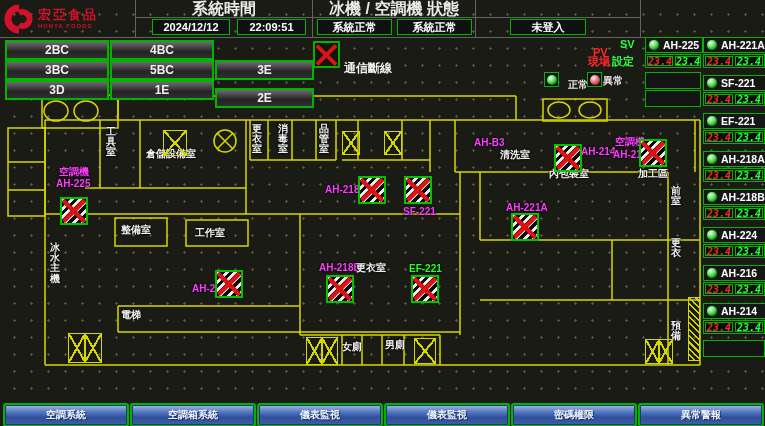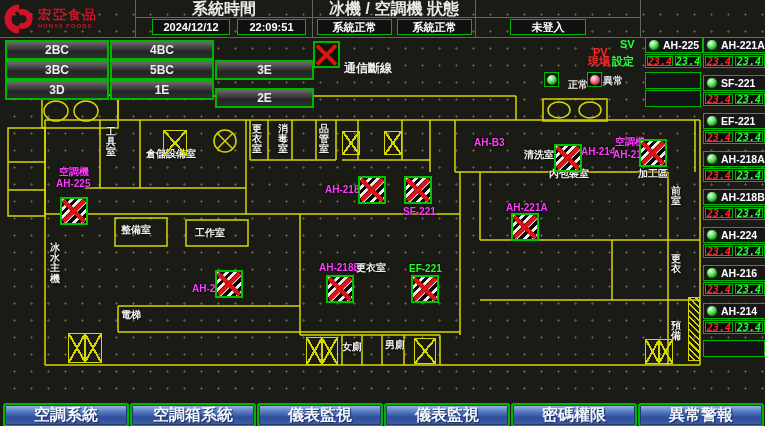--- a/index.html
+++ b/index.html
@@ -72,21 +72,21 @@
   .eq::before,.eq::after{content:"";position:absolute;left:-12%;right:-12%;top:50%;
     height:3.5px;margin-top:-1.75px;background:#e01212;box-shadow:0 0 1px #500;}
   .eq::before{transform:rotate(45deg);}
   .eq::after{transform:rotate(-45deg);}
   .stair{position:absolute;border:1.5px solid #d6d600;background:
     linear-gradient(to top right,transparent calc(50% - 1px),#d6d600 calc(50% - 1px) calc(50% + 1px),transparent calc(50% + 1px)),
     linear-gradient(to bottom right,transparent calc(50% - 1px),#d6d600 calc(50% - 1px) calc(50% + 1px),transparent calc(50% + 1px));}
   .hatchv{position:absolute;border:1px solid #d6d600;
     background:repeating-linear-gradient(45deg,transparent 0 3px,#d6d600 3px 4.5px);}
   
-  .navbtn{position:absolute;top:403px;height:20px;width:122px;font-size:16px;}
+  .navbtn{position:absolute;top:403px;height:20px;width:122px;font-size:10px;}
 </style>
 </head>
 <body>
 
 <div class="screen">
 
   <svg class="abs" style="left:0;top:0;" width="765" height="426" viewBox="0 0 765 426">
     <g stroke="#d6d600" stroke-width="1.5" fill="none">
       <path d="M42,95 h76 v33 h-76 z"></path>
       <ellipse cx="56" cy="111" rx="12" ry="10"></ellipse>
@@ -117,41 +117,41 @@
 
   <div id="plan-items" class="abs" style="left:0;top:0;">
       <div class="pl m" style="left: 59px; top: 166px;">空調機</div>
       <div class="pl m" style="left: 56px; top: 178px;">AH-225</div>
       <div class="pl w vert" style="left: 106px; top: 127px;">工具室</div>
       <div class="pl w" style="left: 146px; top: 148px;">倉儲設備室</div>
       <div class="pl w vert" style="left: 252px; top: 124px;">更衣室</div>
       <div class="pl w vert" style="left: 278px; top: 124px;">消毒室</div>
       <div class="pl w vert" style="left: 319px; top: 124px;">品管室</div>
       <div class="pl m" style="left: 474px; top: 137px;">AH-B3</div>
-      <div class="pl w" style="left: 500px; top: 149px; margin-left: 24px;">清洗室</div>
+      <div class="pl w" style="left: 500px; top: 149px;">清洗室</div>
       <div class="pl m" style="left: 581px; top: 146px;">AH-214</div>
       <div class="pl w" style="left: 549px; top: 168px;">內包裝室</div>
       <div class="pl m" style="left: 615px; top: 136px;">空調機</div>
       <div class="pl m" style="left: 613px; top: 149px;">AH-216</div>
       <div class="pl w" style="left: 638px; top: 168px;">加工區</div>
       <div class="pl m" style="left: 325px; top: 184px;">AH-218A</div>
       <div class="pl m" style="left: 403px; top: 206px;">SF-221</div>
       <div class="pl m" style="left: 506px; top: 202px;">AH-221A</div>
       <div class="pl w" style="left: 121px; top: 224px;">整備室</div>
       <div class="pl w" style="left: 195px; top: 227px;">工作室</div>
       <div class="pl w vert" style="left: 50px; top: 243px;">冰水主機</div>
       <div class="pl m" style="left: 192px; top: 283px;">AH-224</div>
       <div class="pl m" style="left: 319px; top: 262px;">AH-218B</div>
       <div class="pl w" style="left: 356px; top: 262px;">更衣室</div>
       <div class="pl g" style="left: 409px; top: 263px;">EF-221</div>
       <div class="pl w" style="left: 121px; top: 309px;">電梯</div>
       <div class="pl w" style="left: 342px; top: 341px;">女廁</div>
       <div class="pl w" style="left: 385px; top: 339px;">男廁</div>
       <div class="pl w vert" style="left: 671px; top: 186px;">前室</div>
-      <div class="pl w vert" style="left: 671px; top: 254px;">更衣</div>
+      <div class="pl w vert" style="left: 671px; top: 238px;">更衣</div>
       <div class="pl w vert" style="left: 671px; top: 321px;">預備</div>
       <div class="eq" style="left: 60px; top: 197px;"></div>
       <div class="eq" style="left: 358px; top: 176px;"></div>
       <div class="eq" style="left: 404px; top: 176px;"></div>
       <div class="eq" style="left: 554px; top: 144px;"></div>
       <div class="eq" style="left: 639px; top: 139px;"></div>
       <div class="eq" style="left: 511px; top: 213px;"></div>
       <div class="eq" style="left: 215px; top: 270px;"></div>
       <div class="eq" style="left: 326px; top: 275px;"></div>
       <div class="eq" style="left: 411px; top: 275px;"></div>

